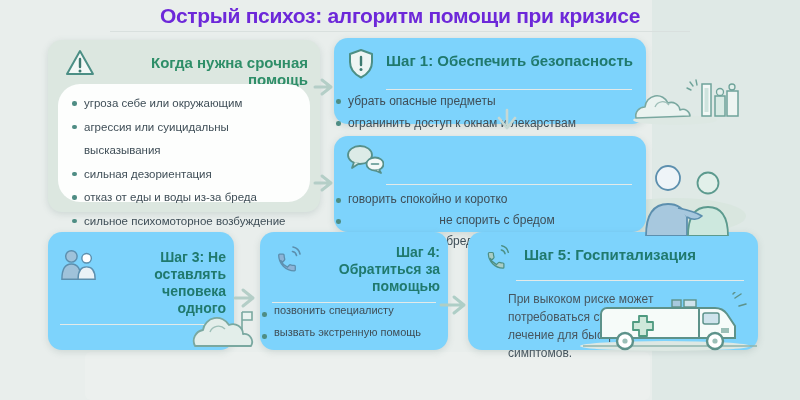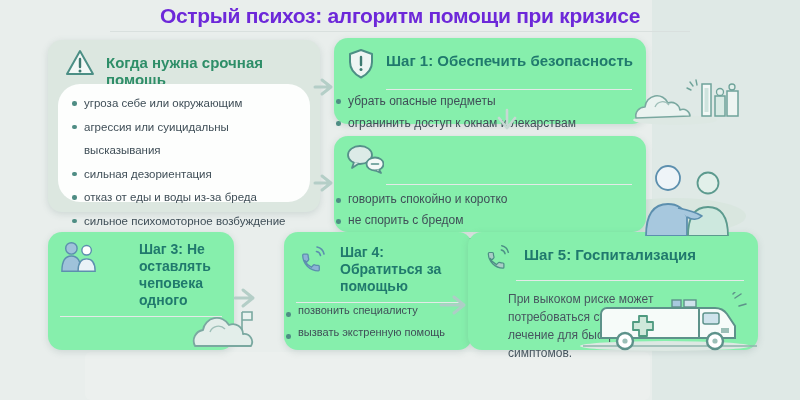--- a/index.html
+++ b/index.html
@@ -11,26 +11,26 @@
   .bg-band{position:absolute;right:0;top:0;width:148px;height:100%;background:#dfe9e6;}
   .bg-patch{position:absolute;left:85px;top:352px;width:565px;height:48px;background:#eef2f1;opacity:.55;border-radius:6px;}
 
   .page-title{
     position:absolute;left:0;top:4px;width:100%;text-align:center;
     font-size:21px;font-weight:bold;color:#6d28d9;letter-spacing:-0.3px;
   }
   .title-rule{position:absolute;left:110px;top:31px;width:580px;height:1px;background:#d9e0de;}
 
   .panel{
-    position:absolute;background:#86efac;border-radius:14px;
+    position:absolute;background:#7dd3fc;border-radius:14px;
     box-shadow:0 2px 7px rgba(80,110,105,.18);z-index:2;
   }
   .panel.sage{background:#dce7e0;}
 
-  .step-head{display:flex;align-items:flex-start;padding:10px 12px 0 12px;}
+  .step-head{display:flex;align-items:flex-start;padding:10px 12px 0 12px;text-align:right;}
   .step-head .ic{flex:0 0 auto;}
   .step-title{margin-left:10px;margin-top:4px;font-size:15px;font-weight:bold;color:#20796d;line-height:18px;}
   .step-title.sm{font-size:14px;line-height:17px;margin-top:1px;}
   .warn-title{margin-left:10px;margin-top:6px;font-size:15px;font-weight:bold;color:#2e8e68;}
   .head-rule{height:1px;background:#e4eae8;}
 
   ul.bullets{list-style:none;margin:0;padding:0;}
   ul.bullets li{position:relative;padding-left:14px;color:#3f4e57;}
   ul.bullets li::before{
     content:"";position:absolute;left:2px;top:9px;width:4.5px;height:4.5px;
@@ -110,41 +110,41 @@
           <path d="M8 18 L6 24 L13 19.5" fill="#dcebe7" stroke="#56908a" stroke-width="1.8" stroke-linejoin="round"></path>
           <ellipse cx="29" cy="20" rx="8.5" ry="6.5" fill="#f3f8f6" stroke="#56908a" stroke-width="1.8"></ellipse>
           <path d="M33 25.5 L35 29 L29.5 26.5" fill="#f3f8f6" stroke="#56908a" stroke-width="1.8" stroke-linejoin="round"></path>
           <line x1="25.5" y1="20" x2="32.5" y2="20" stroke="#56908a" stroke-width="1.6" stroke-linecap="round"></line>
         </svg>
       </span>
     </div>
     <div class="head-rule" style="margin:4px 14px 0 52px;"></div>
     <ul class="bullets big-b" style="margin-top:4px;">
       <li style="line-height:21px;">говорить спокойно и коротко</li>
-      <li style="line-height:21px;">не спорить с бредом</li>
+      <li style="line-height:21px;text-align:center;">не спорить с бредом</li>
       <li style="line-height:21px;">не подтверждать бредовые идеи</li>
     </ul>
   </div>
 
   <div class="panel" style="left:48px;top:232px;width:186px;height:118px;">
-    <div class="step-head" style="padding:8px 8px 0 12px;gap:31px;">
+    <div class="step-head" style="padding:16px 8px 0 12px;gap:31px;">
       <span class="ic">
         <svg width="38" height="32" viewBox="0 0 40 32">
           <circle cx="12" cy="8" r="6" fill="#9fc2da" stroke="#5c8fae" stroke-width="1.5"></circle>
           <path d="M2 32 C2 20 6 16 12 16 C18 16 22 20 22 32 Z" fill="#9fc2da" stroke="#5c8fae" stroke-width="1.5"></path>
           <circle cx="28" cy="10" r="5" fill="#ffffff" stroke="#5c8fae" stroke-width="1.5"></circle>
           <path d="M19 32 C19 23 22 19 28 19 C34 19 37 23 37 32 Z" fill="#eaf2f7" stroke="#5c8fae" stroke-width="1.5"></path>
         </svg>
       </span>
       <span class="step-title sm">Шаг 3: Не оставлять чеповека одного</span>
     </div>
     <div class="head-rule" style="margin:7px 12px 0 12px;"></div>
   </div>
 
-  <div class="panel" style="left:260px;top:232px;width:188px;height:118px;margin-left:24px;">
+  <div class="panel" style="left:260px;top:232px;width:188px;height:118px;">
     <div class="step-head" style="padding:11px 8px 0 12px;">
       <span class="ic">
         <svg width="34" height="32" viewBox="0 0 34 32">
           <path d="M7.5 13.2c1.5 3 3.9 5.4 6.9 6.9l2.1-2.1c.3-.3.7-.4 1.1-.2 1.2.4 2.4.6 3.7.6.6 0 1 .4 1 1v3.4c0 .6-.4 1-1 1C12.8 23.8 5.7 16.7 5.7 8.2c0-.6.4-1 1-1h3.4c.6 0 1 .4 1 1 0 1.3.2 2.5.6 3.7.1.4 0 .8-.2 1.1l-2 2.2z" fill="#8db3d6" stroke="#5c8fae" stroke-width="1.3" transform="translate(1,4)"></path>
           <path d="M21 4 a9 9 0 0 1 7 7" fill="none" stroke="#5c8fae" stroke-width="1.6" stroke-linecap="round"></path>
           <path d="M20.5 8.5 a5 5 0 0 1 4 4" fill="none" stroke="#5c8fae" stroke-width="1.6" stroke-linecap="round"></path>
         </svg>
       </span>
       <span class="step-title sm">Шаг 4: Обратиться за помощью</span>
     </div>

